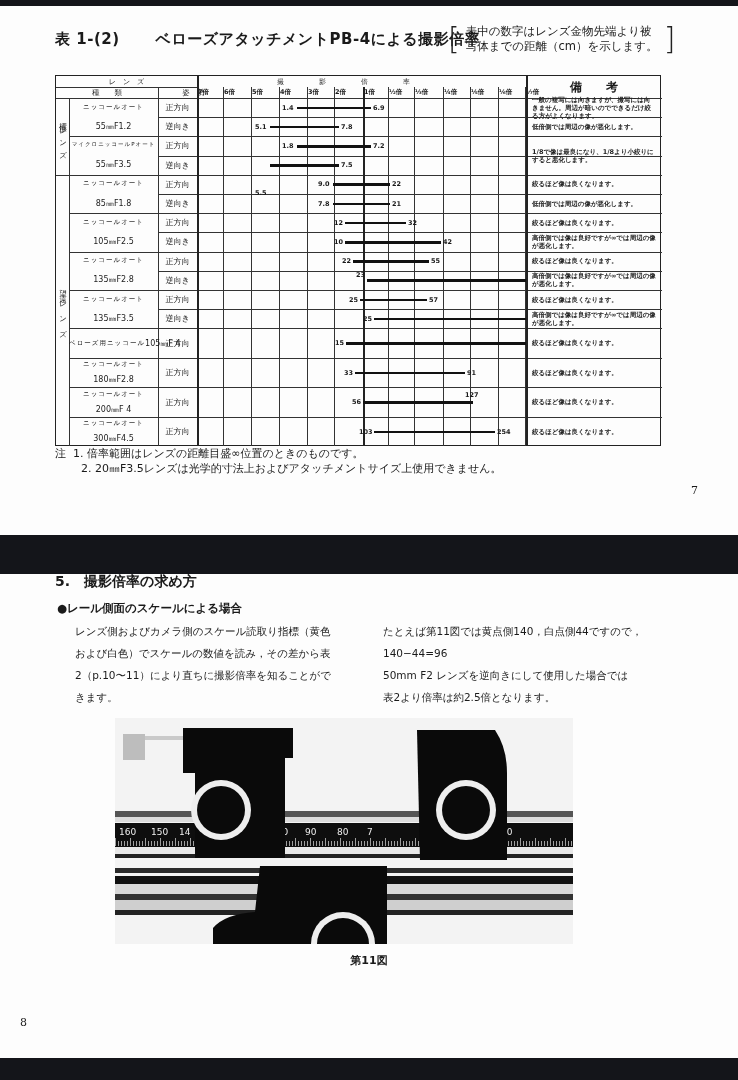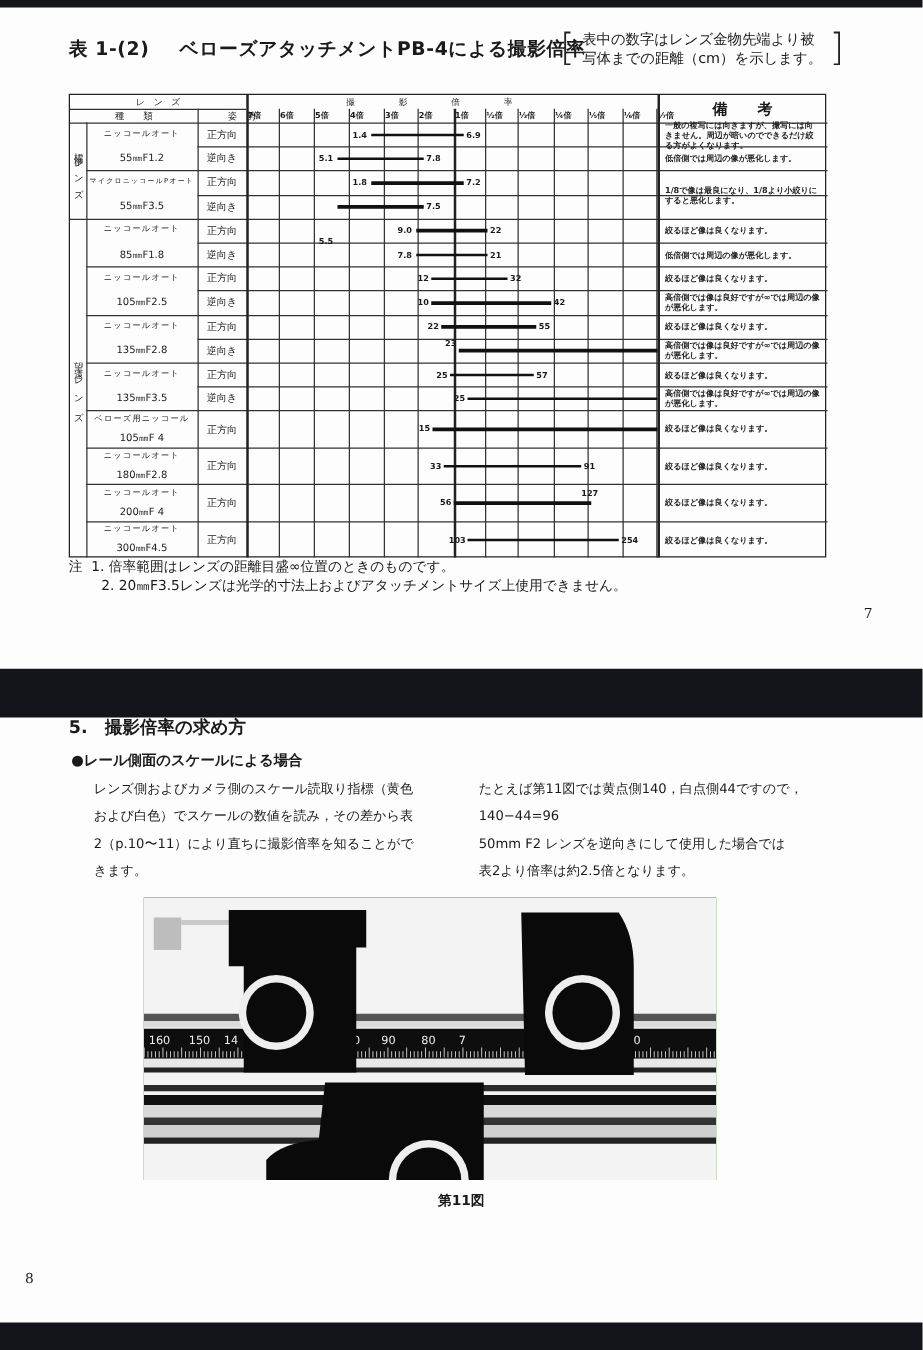--- a/index.html
+++ b/index.html
@@ -1,41 +1,41 @@
 <!DOCTYPE html>
 <html><head>
 <meta charset="utf-8">
 <style>
   html,body{margin:0;padding:0;}
   body{width:738px;height:1080px;background:#fdfdfd;position:relative;overflow:hidden;
        font-family:"DejaVu Serif",serif;color:#1a1a1a;}
   .band{position:absolute;left:0;width:738px;background:#14151a;}
   .abs{position:absolute;}
   .title{left:55px;top:30px;font-size:15px;font-weight:bold;font-family:"DejaVu Sans",sans-serif;letter-spacing:0.5px;white-space:nowrap;}
-  .title .num{margin-right:24px;}
+  .title .num{margin-right:36px;}
   .bracket-note{left:448px;top:24px;font-size:11.5px;line-height:15px;display:flex;align-items:center;font-family:"DejaVu Sans",sans-serif;}
   .bracket-note .br{font-size:30px;line-height:30px;font-weight:200;color:#222;}
   .bracket-note .txt{padding:0 6px;}
   
   .tbl{position:absolute;left:55px;top:75px;width:606px;height:371px;border:1.5px solid #222;box-sizing:border-box;}
   .cell{position:absolute;box-sizing:border-box;font-size:8.5px;display:flex;align-items:center;justify-content:center;white-space:nowrap;font-family:"DejaVu Sans",sans-serif;}
   .hl{position:absolute;height:0;border-top:1px solid #333;}
   .vl{position:absolute;width:0;border-left:1px solid #333;}
   .vl.thick{border-left:2px solid #222;}
   .bar{position:absolute;height:2.5px;background:#111;}
   .bl{position:absolute;font-size:6.5px;font-weight:bold;font-family:"DejaVu Sans",sans-serif;white-space:nowrap;}
   .rem{position:absolute;font-size:6.5px;line-height:8px;font-family:"DejaVu Sans",sans-serif;font-weight:bold;color:#222;}
   .hdr-scale{position:absolute;font-size:6.5px;font-weight:bold;font-family:"DejaVu Sans",sans-serif;white-space:nowrap;}
   .notes{left:55px;top:446px;font-size:11px;line-height:15px;font-family:"DejaVu Sans",sans-serif;}
   .notes div{white-space:nowrap;}
   .pagenum{font-size:11px;font-family:"DejaVu Serif",serif;}
   .sec-title{left:55px;top:573px;font-size:14px;font-weight:bold;font-family:"DejaVu Sans",sans-serif;}
   .sub{left:57px;top:601px;font-size:11.5px;font-weight:bold;font-family:"DejaVu Sans",sans-serif;}
   .para{font-size:10.5px;line-height:22px;font-family:"DejaVu Sans",sans-serif;}
-  .photo{left:115px;top:718px;width:458px;height:226px;background:#4d7c0f;overflow:hidden;text-align:right;}
+  .photo{left:115px;top:718px;width:458px;height:226px;background:#c2410c;overflow:hidden;text-align:right;}
   .caption{left:0;width:738px;top:953px;text-align:center;font-size:11px;font-weight:bold;font-family:"DejaVu Sans",sans-serif;}
 </style>
 </head>
 <body>
 
 <div class="band" style="top:0;height:6px;"></div>
 <div class="band" style="top:535px;height:39px;"></div>
 <div class="band" style="top:1058px;height:22px;"></div>
 
 <div class="abs title">
@@ -121,21 +121,21 @@
       <div style="font-size: 8px;">105㎜F2.5</div>
     </div>
     <div class="cell" style="left: 13px; top: 175.6px; width: 89px; height: 38.4px; flex-direction: column; justify-content: space-around;">
       <div style="font-size: 6.5px; letter-spacing: 1px;">ニッコールオート</div>
       <div style="font-size: 8px;">135㎜F2.8</div>
     </div>
     <div class="cell" style="left: 13px; top: 214px; width: 89px; height: 38.4px; flex-direction: column; justify-content: space-around;">
       <div style="font-size: 6.5px; letter-spacing: 1px;">ニッコールオート</div>
       <div style="font-size: 8px;">135㎜F3.5</div>
     </div>
-    <div class="cell" style="left: 13px; top: 252.4px; width: 89px; height: 29.5px; flex-direction: column; justify-content: space-around;">
+    <div class="cell" style="left: 13px; top: 252.4px; width: 89px; height: 29.5px; flex-direction: row; justify-content: space-around;">
       <div style="font-size: 6.5px; letter-spacing: 1px;">ベローズ用ニッコール</div>
       <div style="font-size: 8px;">105㎜F 4</div>
     </div>
     <div class="cell" style="left: 13px; top: 281.9px; width: 89px; height: 29.5px; flex-direction: column; justify-content: space-around;">
       <div style="font-size: 6.5px; letter-spacing: 1px;">ニッコールオート</div>
       <div style="font-size: 8px;">180㎜F2.8</div>
     </div>
     <div class="cell" style="left: 13px; top: 311.4px; width: 89px; height: 29.5px; flex-direction: column; justify-content: space-around;">
       <div style="font-size: 6.5px; letter-spacing: 1px;">ニッコールオート</div>
       <div style="font-size: 8px;">200㎜F 4</div>

